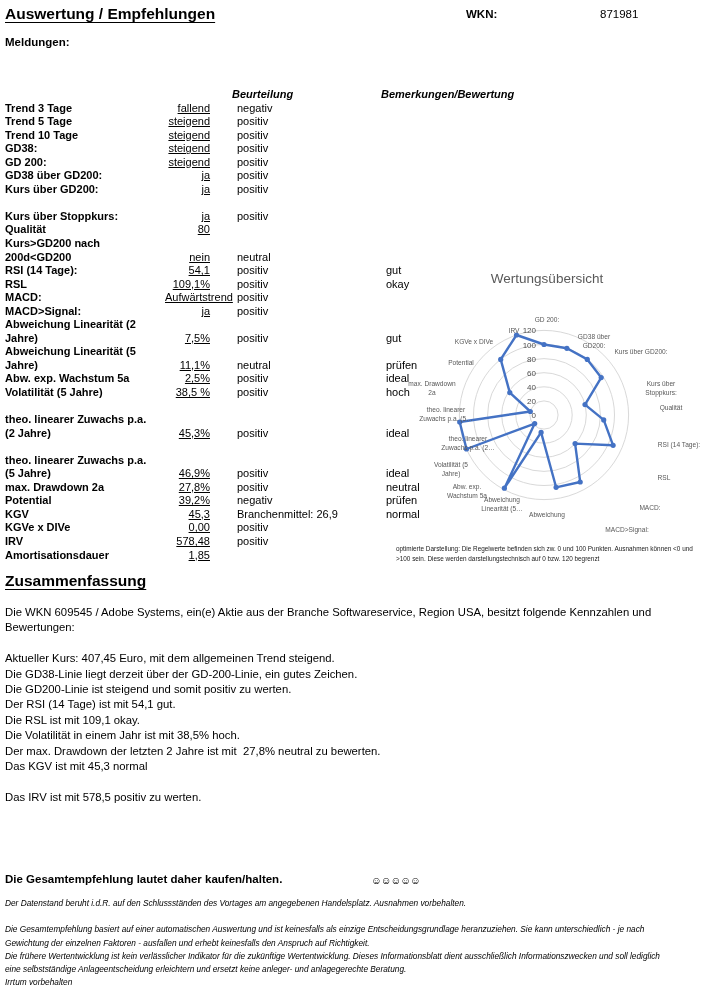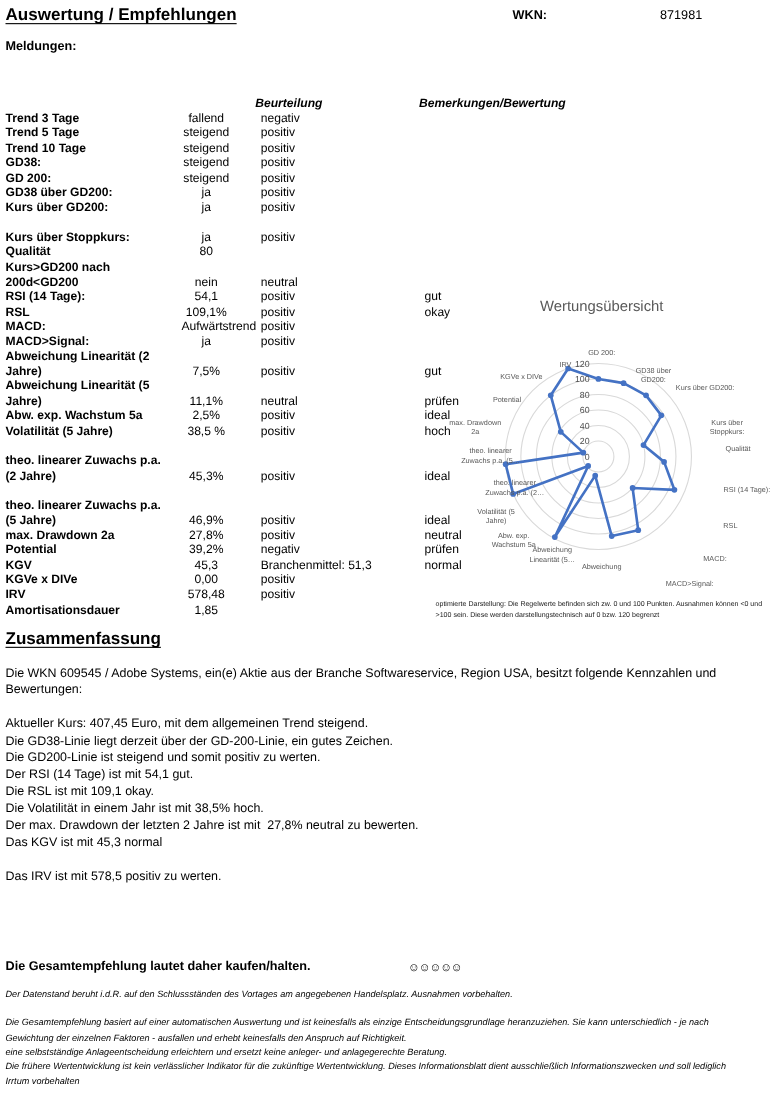--- a/index.html
+++ b/index.html
@@ -12,21 +12,21 @@
   #wkn-label{left:466px;top:8px;font-size:11.5px;font-weight:bold;}
   #wkn-value{left:600px;top:8px;font-size:11.5px;}
   #meldungen{left:5px;top:36px;font-size:11.5px;font-weight:bold;}
   
   .tgrid{display:grid;grid-template-columns:160px 45px 160px 1fr;}
   #thead{left:0;top:88px;width:700px;font-size:11px;font-weight:bold;line-height:13.55px;font-style:italic;}
   #ttable{left:5px;top:101.5px;width:700px;font-size:11px;line-height:13.55px;}
   .trow{display:grid;grid-template-columns:160px 45px 160px 1fr;align-items:end;min-height:13.55px;}
   .trow.r2{min-height:27.1px;}
   .c-label{font-weight:bold;white-space:pre-line;}
-  .c-value{text-align:center;}
+  .c-value{text-align:right;text-decoration:underline;}
   .c-rating{padding-left:27px;}
   .c-remark{padding-left:16px;}
   
   #chart{left:390px;top:262px;}
   .tick{font:8px "Liberation Sans",sans-serif;fill:#4d4d4d;}
   .axlabel{font:6.6px "Liberation Sans",sans-serif;fill:#595959;}
   .ctitle{font:13.5px "Liberation Sans",sans-serif;fill:#595959;}
   .cnote{font:6.4px "Liberation Sans",sans-serif;fill:#1a1a1a;}
   
   #sum-head{left:5px;top:572px;font-size:15.5px;font-weight:bold;
@@ -207,21 +207,21 @@
     </div>
     <div class="trow">
       <span class="c-label">Potential</span>
       <span class="c-value">39,2%</span>
       <span class="c-rating">negativ</span>
       <span class="c-remark">prüfen</span>
     </div>
     <div class="trow">
       <span class="c-label">KGV</span>
       <span class="c-value">45,3</span>
-      <span class="c-rating">Branchenmittel: 51,3</span>
+      <span class="c-rating">Branchenmittel: 26,9</span>
       <span class="c-remark">normal</span>
     </div>
     <div class="trow">
       <span class="c-label">KGVe x DIVe</span>
       <span class="c-value">0,00</span>
       <span class="c-rating">positiv</span>
       <span class="c-remark"></span>
     </div>
     <div class="trow">
       <span class="c-label">IRV</span>
@@ -313,16 +313,16 @@
   </div>
 
 <div class="abs" id="reco">Die Gesamtempfehlung lautet daher kaufen/halten.</div>
 <div class="abs" id="smileys">☺☺☺☺☺</div>
 
 <div class="abs" id="footer">
     <div class="fline">Der Datenstand beruht i.d.R. auf den Schlussständen des Vortages am angegebenen Handelsplatz. Ausnahmen vorbehalten.</div>
     <div class="fline"></div>
     <div class="fline">Die Gesamtempfehlung basiert auf einer automatischen Auswertung und ist keinesfalls als einzige Entscheidungsgrundlage heranzuziehen. Sie kann unterschiedlich - je nach</div>
     <div class="fline">Gewichtung der einzelnen Faktoren - ausfallen und erhebt keinesfalls den Anspruch auf Richtigkeit.</div>
+    <div class="fline">Die frühere Wertentwicklung ist kein verlässlicher Indikator für die zukünftige Wertentwicklung. Dieses Informationsblatt dient ausschließlich Informationszwecken und soll lediglich</div>
     <div class="fline">eine selbstständige Anlageentscheidung erleichtern und ersetzt keine anleger- und anlagegerechte Beratung.</div>
-    <div class="fline">Die frühere Wertentwicklung ist kein verlässlicher Indikator für die zukünftige Wertentwicklung. Dieses Informationsblatt dient ausschließlich Informationszwecken und soll lediglich</div>
     <div class="fline">Irrtum vorbehalten</div>
   </div>
 
 </body></html>

